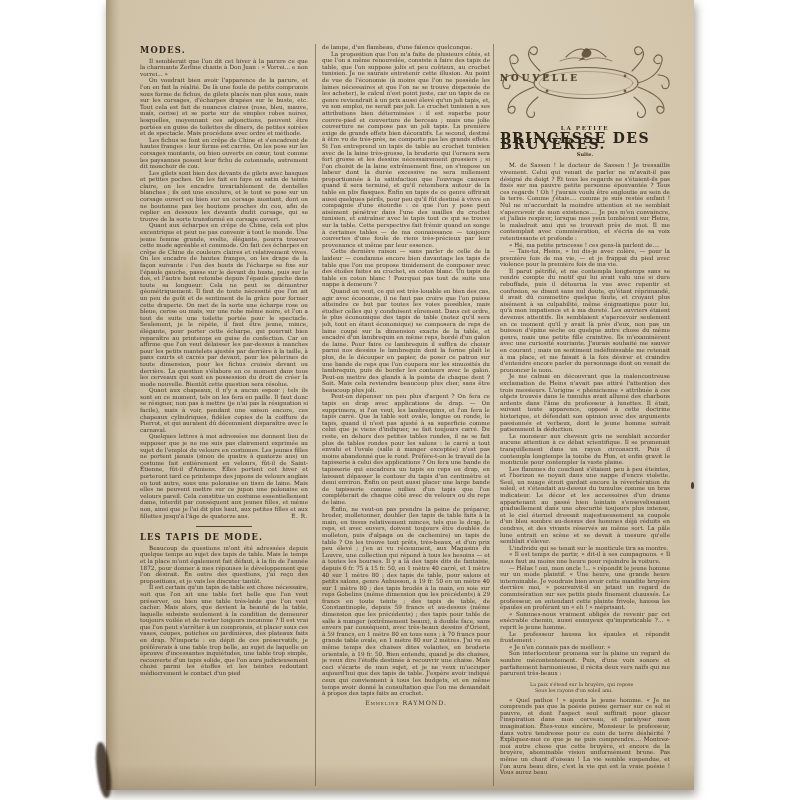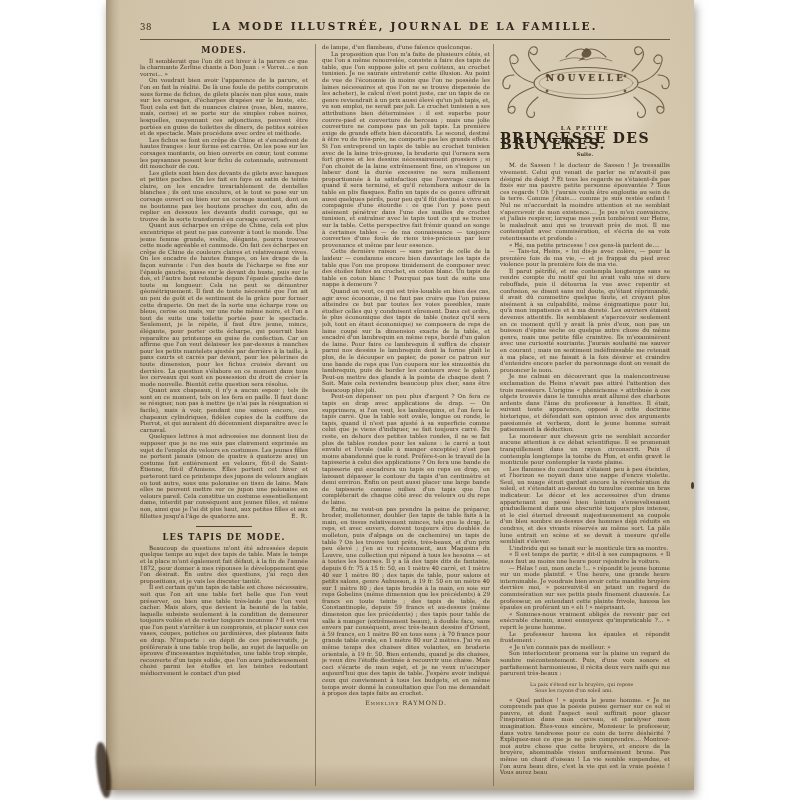--- a/index.html
+++ b/index.html
@@ -23,53 +23,48 @@
   .pagenum{position:absolute;left:0;top:8px;font-size:8.5px;letter-spacing:.5px;color:#33291e;}
   .masthead{position:absolute;left:0;right:0;top:6px;text-align:center;font-size:10.5px;font-weight:bold;
     letter-spacing:2.2px;color:#30271c;white-space:nowrap;}
   .header-rule{position:absolute;left:0;right:0;top:25px;height:1px;background:#55452f;opacity:.85;}
 
   .vrule{position:absolute;top:44px;height:742px;width:1px;background:rgba(70,56,38,.5);}
   .col{position:absolute;top:44px;height:744px;overflow:hidden;text-align:justify;
     font-size:5.7px;line-height:6.6px;color:#3a3127;}
   .col p{margin:0;text-indent:9px;}
   .col p.noindent{text-indent:0;}
-  .col h2{margin:3px 0 4px 0;text-align:center;font-size:8.3px;font-weight:bold;letter-spacing:1.2px;
+  .col h2{margin:3px 0 4px 0;text-align:left;font-size:8.3px;font-weight:bold;letter-spacing:1.2px;
     color:#2f261b;text-indent:0;}
   .section-divider{width:56px;height:1px;background:#55452f;margin:7px auto 7px auto;}
   .sig{float:right;font-size:5.7px;letter-spacing:.6px;}
   .byline{text-align:center !important;text-indent:0 !important;margin-top:3px !important;
     font-variant:small-caps;letter-spacing:1px;font-size:6.2px;}
 
   .cartouche{position:relative;width:172px;height:74px;margin:1px 0 2px 0;}
   .cartouche svg{position:absolute;left:0;top:0;}
-  .cartouche .banner-text{position:absolute;left:0;right:0;top:30px;text-align:center;
+  .cartouche .banner-text{position:absolute;left:0;right:0;top:30px;text-align:left;
     font-size:8.8px;font-weight:bold;letter-spacing:3px;color:#52412c;text-shadow:0 0 1px rgba(82,65,44,.5);}
   .pretitle{text-align:center;font-size:5.6px;font-weight:bold;letter-spacing:1.6px;margin:6px 0 3px 0;color:#32291e;}
   .novel-title{margin:0 0 3px 0;text-align:left;font-size:14px;font-weight:bold;letter-spacing:1.4px;color:#2e251a;}
   .suite{text-align:center;font-size:5px;font-weight:bold;margin:0 0 5px 0;color:#3a3127;}
   .verse{margin:4px 0 4px 30px;font-size:4.9px;line-height:6px;text-align:left;color:#42382c;}
   .verse div:nth-child(2){margin-left:5px;}
 </style>
 </head>
 <body>
 
 <div class="canvas">
   <div class="paper">
 
     <div class="stain s1"></div>
     <div class="stain s2"></div>
     <div class="stain s3"></div>
     <div class="speck"></div>
 
-    <div class="page-header">
-      <span class="pagenum">38</span>
-      <div class="masthead">LA MODE ILLUSTRÉE, JOURNAL DE LA FAMILLE.</div>
-      <div class="header-rule"></div>
-    </div>
 
     <div class="col" style="left:34px;width:168px;">
       <h2>MODES.</h2>
       <div>
           <p>Il semblerait que l'on dit cet hiver à la parure ce que la charmante Zerline chante à Don Juan : « Vorrei... e non vorrei... »</p>
           <p>On voudrait bien avoir l'apparence de la parure, et l'on en fait la réalité. De là une foule de petits compromis sous forme de fichus, de gilets placés non plus sous, mais sur les corsages, d'écharpes drapées sur le buste, etc. Tout cela est fait de nuances claires (rose, bleu, mauve, maïs, cerise) et se porte sur de simples robes noires, lesquelles, moyennant ces adjonctions, peuvent être portées en guise de toilettes de dîners, de petites soirées et de spectacle. Mais procédons avec ordre et méthode.</p>
           <p>Les fichus se font en crêpe de Chine et s'encadrent de hautes franges : leur forme est carrée. On les pose sur les corsages montants, ou bien ouverts en cœur, tout comme les paysannes posent leur fichu de cotonnade, autrement dit mouchoir de cou.</p>
           <p>Les gilets sont bien des devants de gilets avec basques et petites poches. On les fait en faye ou satin de teinte claire, on les encadre invariablement de dentelles blanches ; ils ont une encolure, et le tout se pose sur un corsage ouvert ou bien sur un corsage montant, dont on ne boutonne pas les boutons proches du cou, afin de replier en dessous les devants dudit corsage, qui se trouve de la sorte transformé en corsage ouvert.</p>
           <p>Quant aux écharpes en crêpe de Chine, cela est plus excentrique et peut ne pas convenir à tout le monde. Une jeune femme grande, svelte, élégante, pourra trouver cette mode agréable et commode. On fait ces écharpes en crêpe de Chine de couleurs claires et relativement vives. On les encadre de hautes franges, on les drape de la façon suivante : l'un des bouts de l'écharpe se fixe sur l'épaule gauche, passe sur le devant du buste, puis sur le dos, et l'autre bout retombe depuis l'épaule gauche dans toute sa longueur. Cela ne peut se démontrer géométriquement. Il faut de toute nécessité que l'on ait un peu de goût et de sentiment de la grâce pour former cette draperie. On met de la sorte une écharpe rose ou bleue, cerise ou maïs, sur une robe même noire, et l'on a tout de suite une toilette portée pour le spectacle. Seulement, je le répète, il faut être jeune, mince, élégante, pour porter cette écharpe, qui pourrait bien reparaître au printemps en guise de confection. Car on affirme que l'on veut délaisser les par-dessus à manches pour les petits mantelets ajustés par derrière à la taille, à pans courts et carrés par devant, pour les pèlerines de toute dimension, pour les fichus croisés devant ou derrière. La question s'élabore en ce moment dans tous les cerveaux qui sont en possession du droit de créer la mode nouvelle. Bientôt cette question sera résolue.</p>
           <p>Quant aux chapeaux, il n'y a aucun espoir ; tels ils sont en ce moment, tels on les fera en paille. Il faut donc se résigner, non pas à mettre (je n'ai pas la résignation si facile), mais à voir, pendant une saison encore, ces chapeaux cylindriques, fidèles copies de la coiffure de Pierrot, et qui auraient dû décemment disparaître avec le carnaval.</p>

